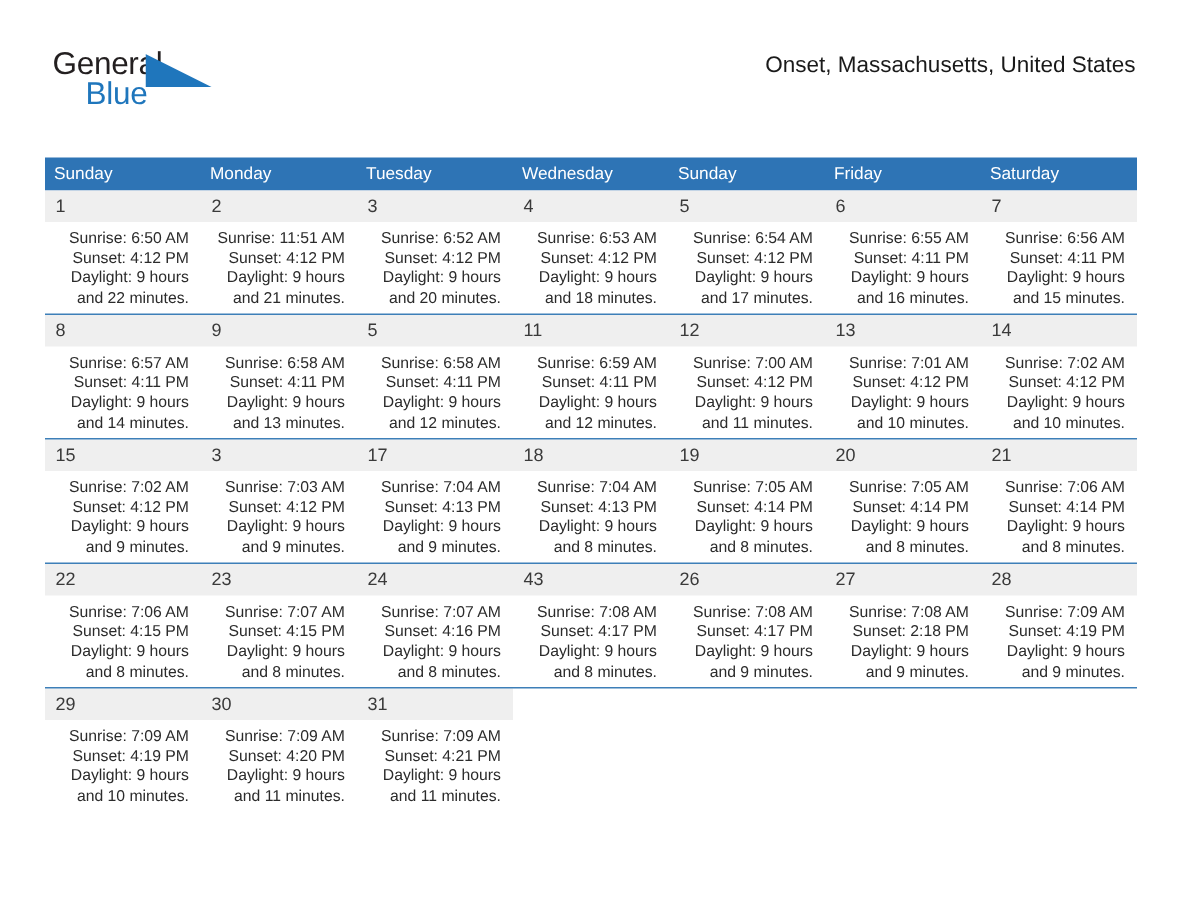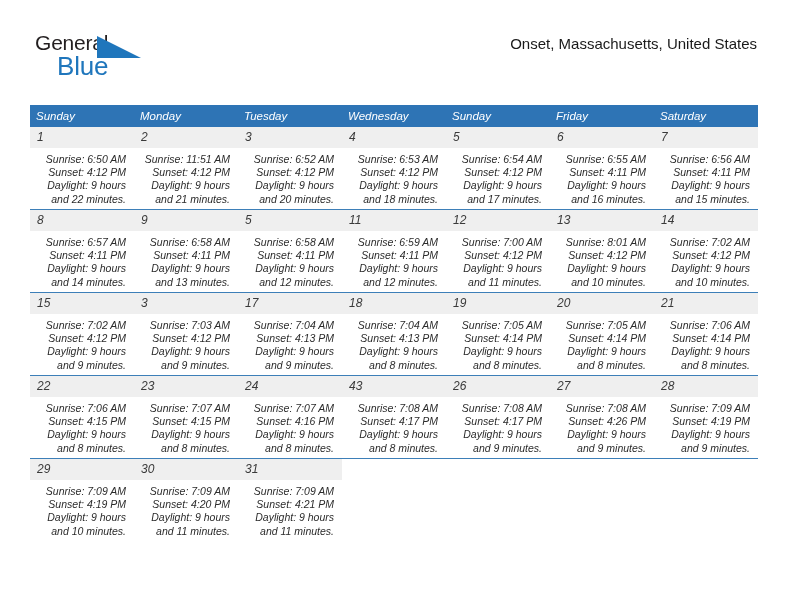--- a/index.html
+++ b/index.html
@@ -36,21 +36,21 @@
     top: 0;
     font-size: 21px;
     letter-spacing: -0.2px;
     color: #231f20;
     font-family: "Liberation Sans", sans-serif;
   }
   .logo-blue {
     position: absolute;
     left: 22px;
     top: 20px;
-    font-size: 26px;
+    font-size: 21px;
     letter-spacing: -0.2px;
     color: #1f76bc;
     font-family: "Liberation Sans", sans-serif;
   }
   .logo-sail {
     position: absolute;
     left: 62px;
     top: 5px;
     width: 0;
     height: 0;
@@ -83,21 +83,20 @@
   }
 
   
   .calendar {
     position: absolute;
     left: 30px;
     top: 105px;
     width: 728px;
     border-collapse: collapse;
     table-layout: fixed;
-    font-style: italic;
   }
   .calendar th {
     background: #2e74b5;
     color: #ffffff;
     font-size: 11.5px;
     font-weight: normal;
     text-align: left;
     padding: 5px 0 5px 6px;
     height: 10px;
     border: 0;
@@ -275,21 +274,21 @@
           <div class="details">
             <div>Sunrise: 7:00 AM</div>
             <div>Sunset: 4:12 PM</div>
             <div>Daylight: 9 hours</div>
             <div>and 11 minutes.</div>
           </div>
         </td>
         <td class="day-cell">
           <div class="daynum">13</div>
           <div class="details">
-            <div>Sunrise: 8:01 AM</div>
+            <div>Sunrise: 7:01 AM</div>
             <div>Sunset: 4:12 PM</div>
             <div>Daylight: 9 hours</div>
             <div>and 10 minutes.</div>
           </div>
         </td>
         <td class="day-cell">
           <div class="daynum">14</div>
           <div class="details">
             <div>Sunrise: 7:02 AM</div>
             <div>Sunset: 4:12 PM</div>
@@ -406,21 +405,21 @@
             <div>Sunrise: 7:08 AM</div>
             <div>Sunset: 4:17 PM</div>
             <div>Daylight: 9 hours</div>
             <div>and 9 minutes.</div>
           </div>
         </td>
         <td class="day-cell">
           <div class="daynum">27</div>
           <div class="details">
             <div>Sunrise: 7:08 AM</div>
-            <div>Sunset: 4:26 PM</div>
+            <div>Sunset: 2:18 PM</div>
             <div>Daylight: 9 hours</div>
             <div>and 9 minutes.</div>
           </div>
         </td>
         <td class="day-cell">
           <div class="daynum">28</div>
           <div class="details">
             <div>Sunrise: 7:09 AM</div>
             <div>Sunset: 4:19 PM</div>
             <div>Daylight: 9 hours</div>

